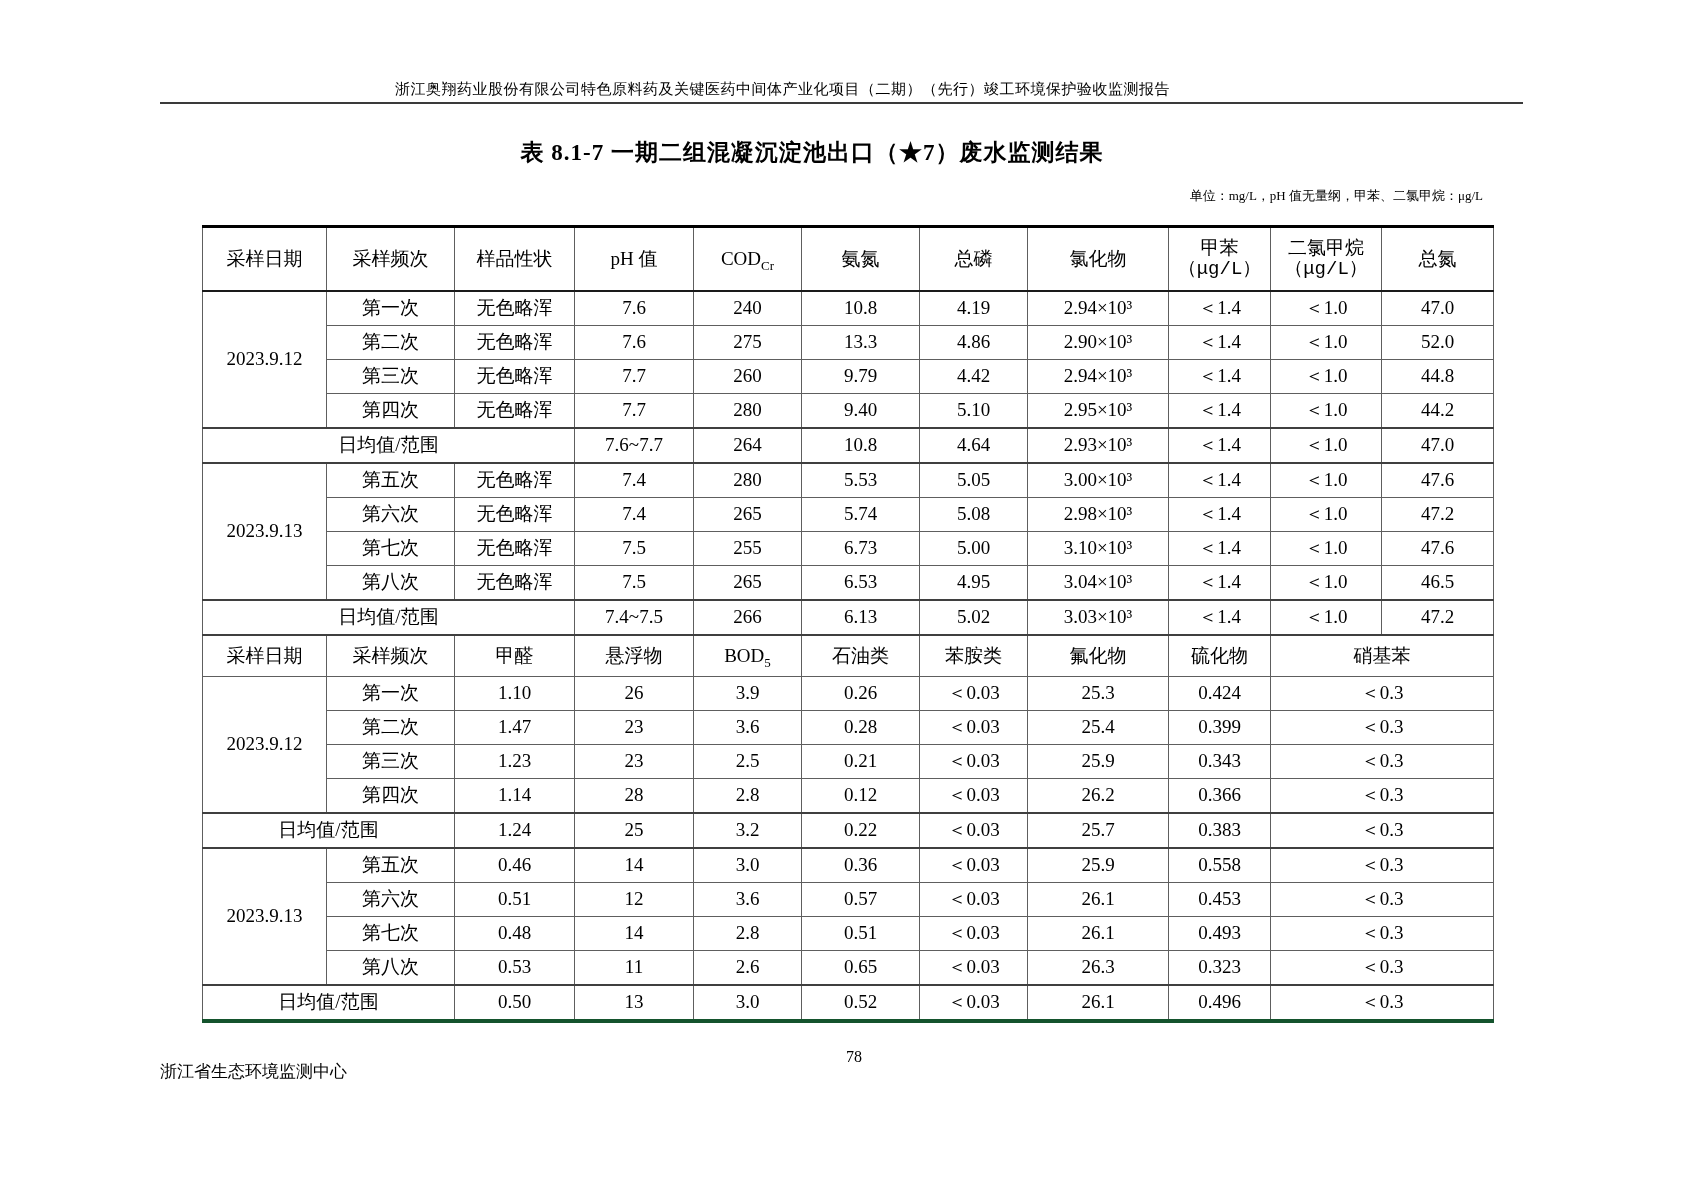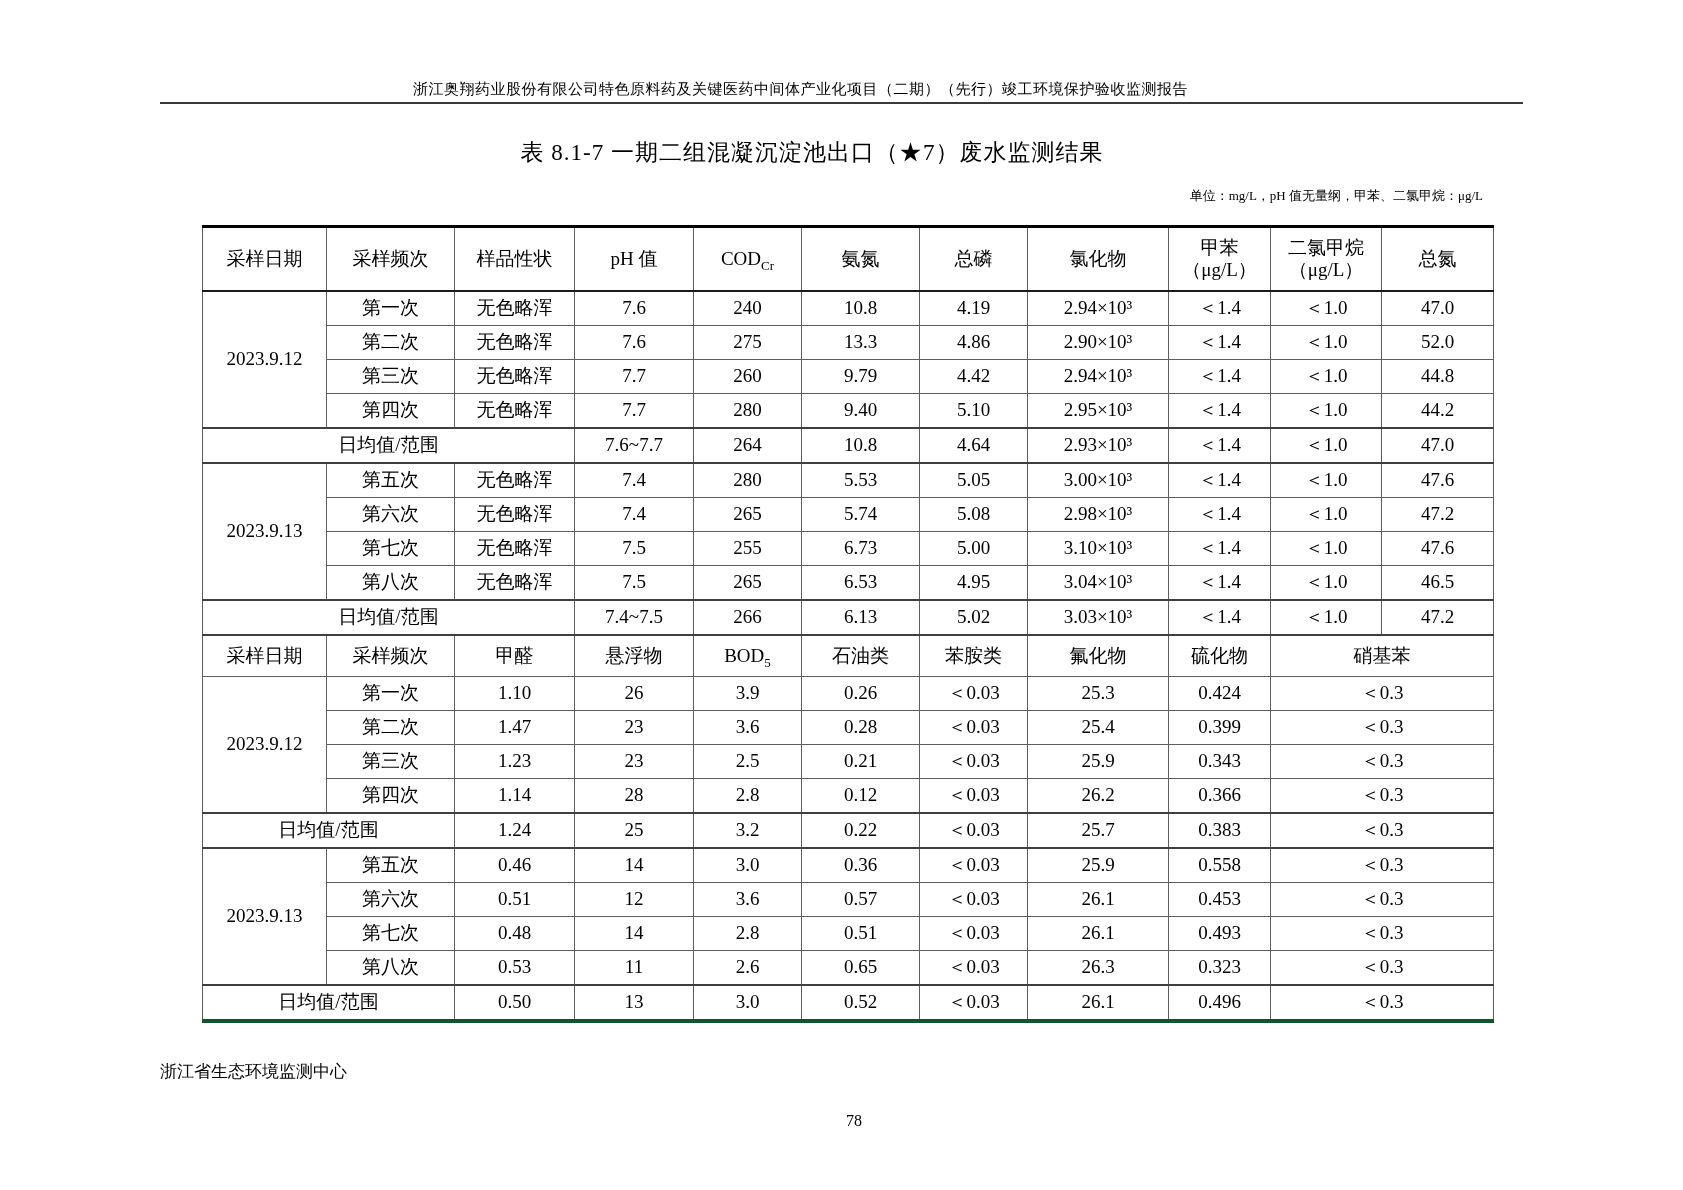--- a/index.html
+++ b/index.html
@@ -4,30 +4,30 @@
 <style>
   html,body{margin:0;padding:0;}
   body{
     width:1683px;height:1190px;
     background:#ffffff;
     position:relative;
     font-family:"Liberation Serif","DejaVu Serif",serif;
     color:#000;
   }
   .doc-header{
-    position:absolute;left:119px;top:80px;width:1363px;
+    position:absolute;left:101px;top:80px;width:1363px;
     text-align:center;font-size:15px;letter-spacing:.5px;white-space:nowrap;
   }
   .header-rule{
     position:absolute;left:160px;top:102px;width:1363px;height:2px;
     background:#3a3a3a;
   }
   .page-title{
     position:absolute;left:0;top:137px;width:1624px;
-    text-align:center;font-size:23px;font-weight:normal;letter-spacing:1px;
+    text-align:center;font-size:23px;font-weight:bold;letter-spacing:1px;
   }
   .unit-note{
     position:absolute;left:0;top:187px;width:1483px;
     text-align:right;font-size:13px;
   }
   table.monitoring{
     position:absolute;left:202px;top:225px;width:1291px;
     border-collapse:collapse;table-layout:fixed;
     font-size:19px;
     border-top:3px solid #000;
@@ -36,26 +36,26 @@
   table.monitoring td, table.monitoring th{
     border:1px solid #5e5e5e;
     text-align:center;vertical-align:middle;
     font-weight:normal;padding:0 2px;line-height:1.2;
     height:33px;overflow:hidden;
   }
   tr.h1 th{height:62px;border-bottom:2px solid #1a1a1a;}
   tr.h2 th{height:40px;}
   tr.daily td{border-top:2px solid #3f3f3f;border-bottom:2px solid #3f3f3f;}
   table.monitoring sub{font-size:13px;line-height:0;}
-  th .l2{font-size:19px;line-height:1.15;}
+  th .l2{font-size:19px;line-height:1.15;font-family:Liberation Mono, monospace;}
   .footer-org{
     position:absolute;left:160px;top:1060px;font-size:17px;font-family:Liberation Serif, serif;
   }
   .footer-page{
-    position:absolute;left:846px;top:1112px;font-size:16px;
+    position:absolute;left:846px;top:1048px;font-size:16px;
   }
 </style>
 </head>
 <body>
 
 <div class="doc-header">浙江奥翔药业股份有限公司特色原料药及关键医药中间体产业化项目（二期）（先行）竣工环境保护验收监测报告</div>
 <div class="header-rule"></div>
 <div class="page-title">表 8.1-7 一期二组混凝沉淀池出口（★7）废水监测结果</div>
 <div class="unit-note">单位：mg/L，pH 值无量纲，甲苯、二氯甲烷：μg/L</div>
 

